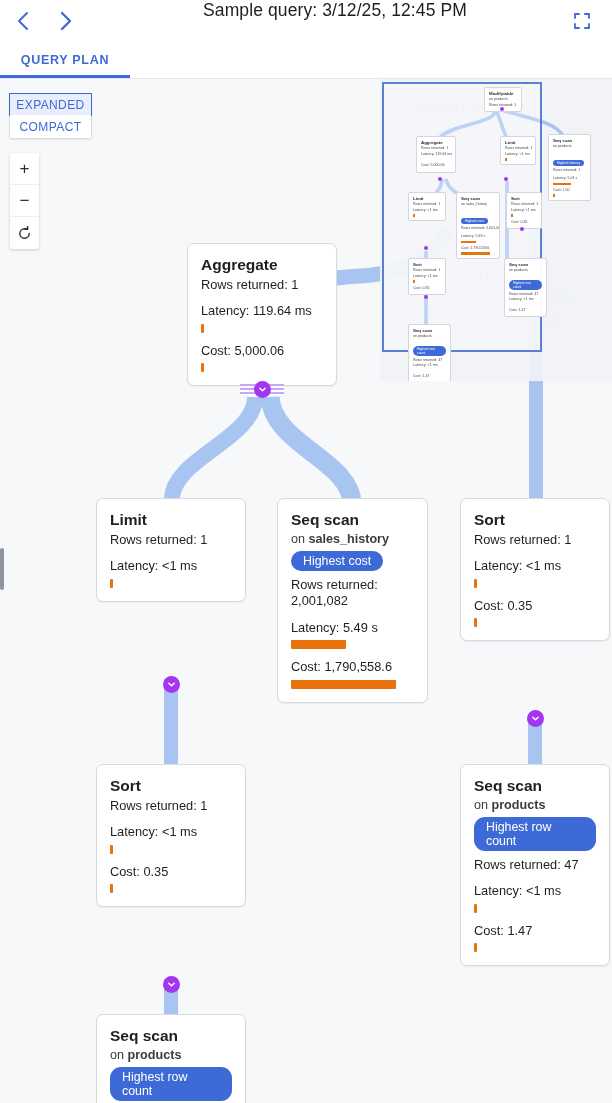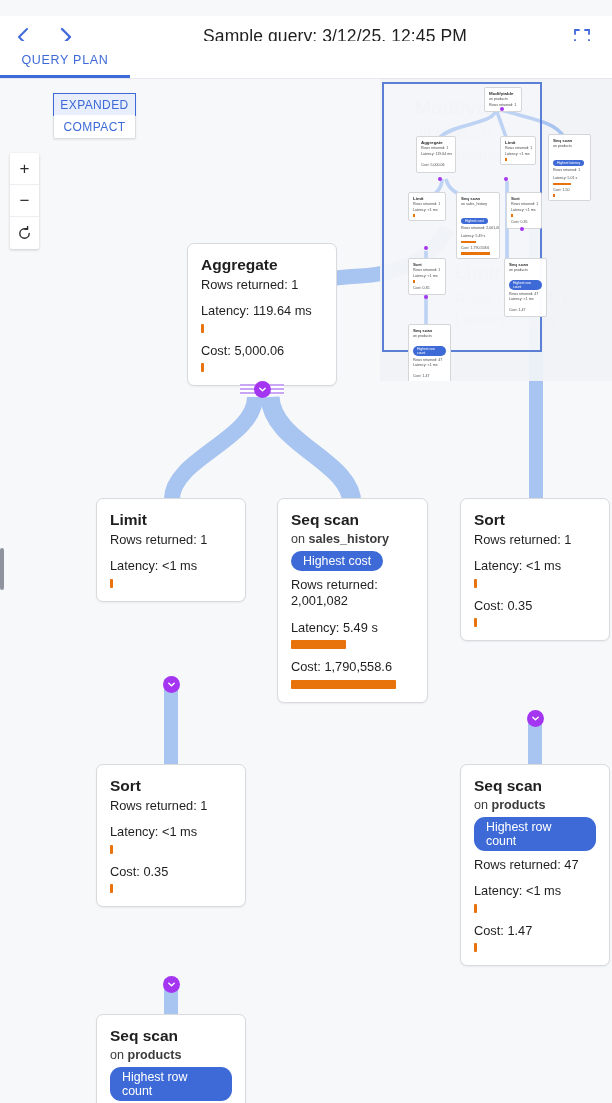--- a/index.html
+++ b/index.html
@@ -6,22 +6,22 @@
   html, body {
     width: 612px; height: 1103px;
     font-family: "Liberation Sans", sans-serif;
     background: #f7f8fa;
     overflow: hidden;
   }
   #app { position: relative; width: 612px; height: 1103px; background: #f7f8fa; }
 
   
   .header {
-    position: absolute; top: 16px; left: 0; width: 612px; height: 41px;
-    background: #ffffff; display: flex; align-items: center;
+    position: absolute; top: 0; left: 0; width: 612px; height: 41px;
+    background: #ffffff; display: flex; 
   }
   .nav-arrow {
     width: 44px; height: 41px; display: flex; align-items: center; justify-content: center;
     color: #4169d9; cursor: pointer;
   }
   .nav-arrow svg { display: block; }
   .header-title {
     flex: 1; text-align: center; font-size: 17.5px; color: #1f1f1f;
     letter-spacing: 0.1px; padding-right: 30px;
   }
@@ -31,36 +31,36 @@
   }
 
   
   .tabs {
     position: absolute; top: 41px; left: 0; width: 612px; height: 38px;
     background: #ffffff; display: flex; align-items: stretch;
     border-bottom: 1px solid #e6e8ec;
   }
   .tab {
     display: flex; align-items: center; justify-content: center;
-    font-size: 12.5px; font-weight: normal; letter-spacing: 0.7px;
+    font-size: 12.5px; font-weight: bold; letter-spacing: 0.7px;
     color: #5f6368; cursor: pointer; padding: 0 16px;
   }
   .tab.active { color: #3d6ad6; box-shadow: inset 0 -3px 0 0 #3d6ad6; }
 
   
   .canvas {
     position: absolute; top: 79px; left: 0; width: 612px; height: 1024px;
     background: #f7f8fa; overflow: hidden;
   }
 
   
   .mode-toggle {
     position: absolute; left: 9px; top: 14px; width: 83px;
     background: #ffffff; border: 1px solid #dbdde1; border-radius: 2px;
-    box-shadow: 0 1px 2px rgba(0,0,0,.08); z-index: 40; margin-left: 44px;
+    box-shadow: 0 1px 2px rgba(0,0,0,.08); z-index: 40;
   }
   .mode-btn {
     height: 23px; display: flex; align-items: center; justify-content: center;
     font-size: 12px; color: #3d6ad6; letter-spacing: .4px; cursor: pointer;
     background: #ffffff;
   }
   .mode-btn.selected { background: #e9eefc; border: 1px solid #3d6ad6; margin: -1px; }
 
   .zoom-controls {
     position: absolute; left: 10px; top: 74px; width: 29px;

